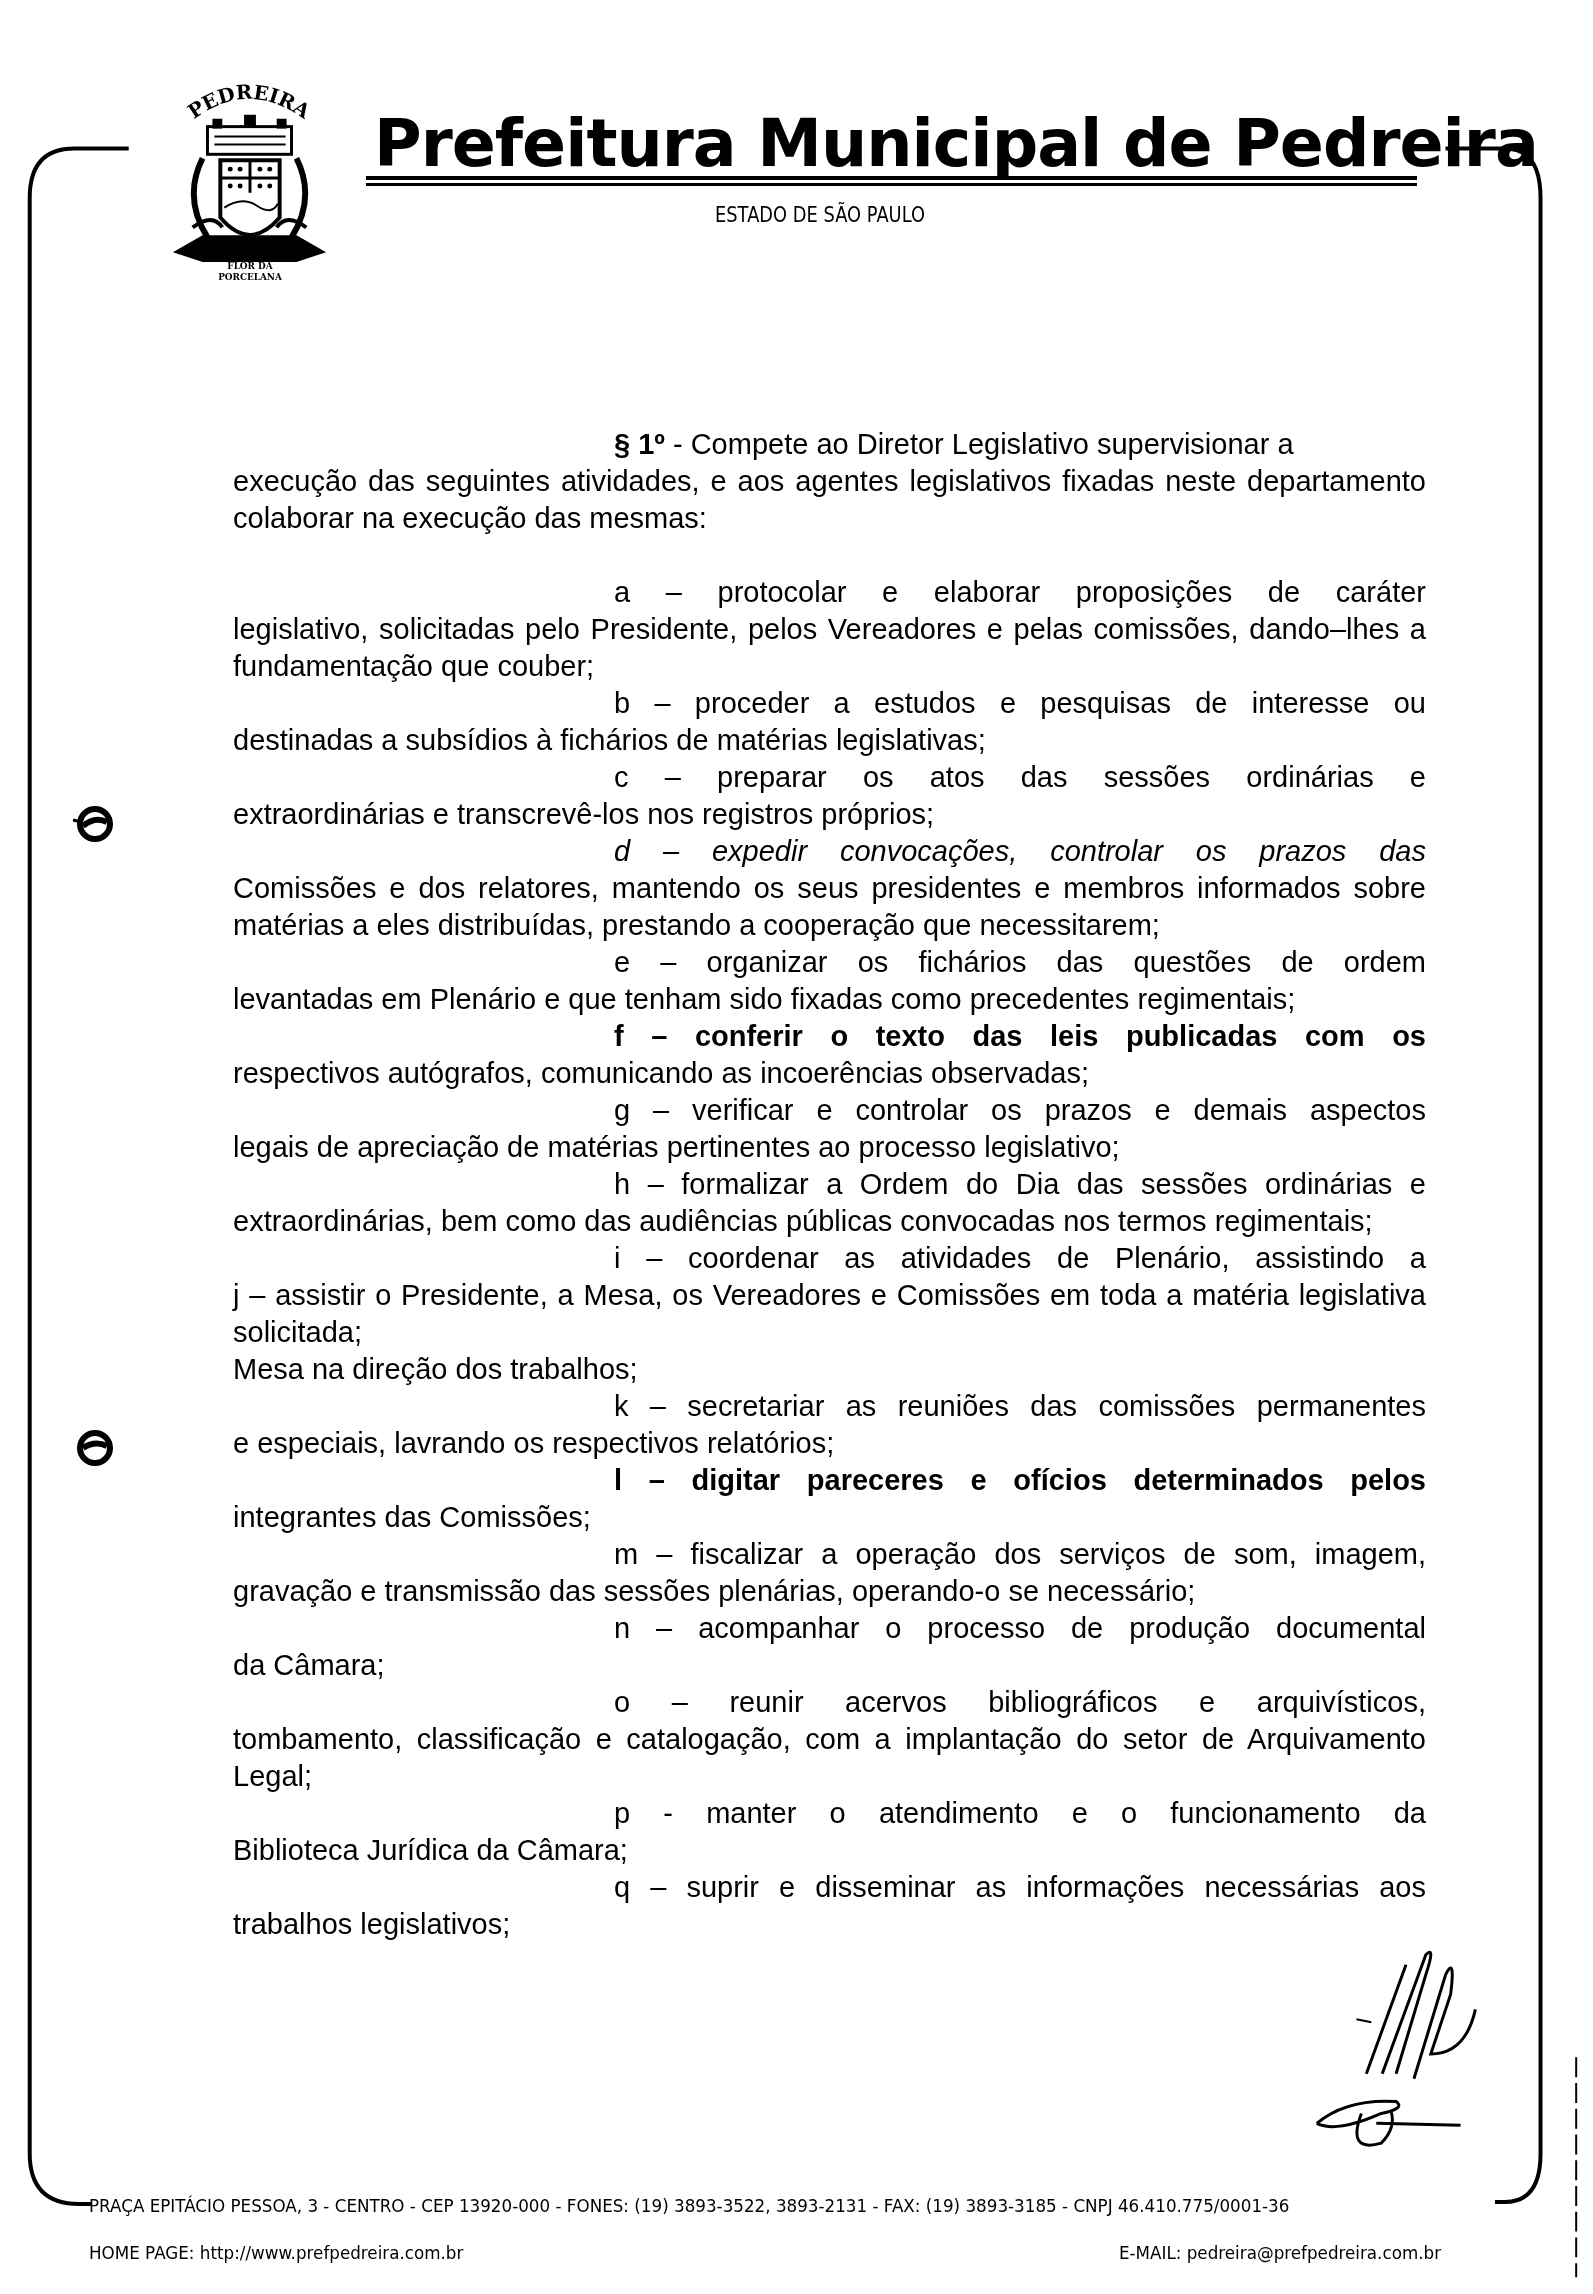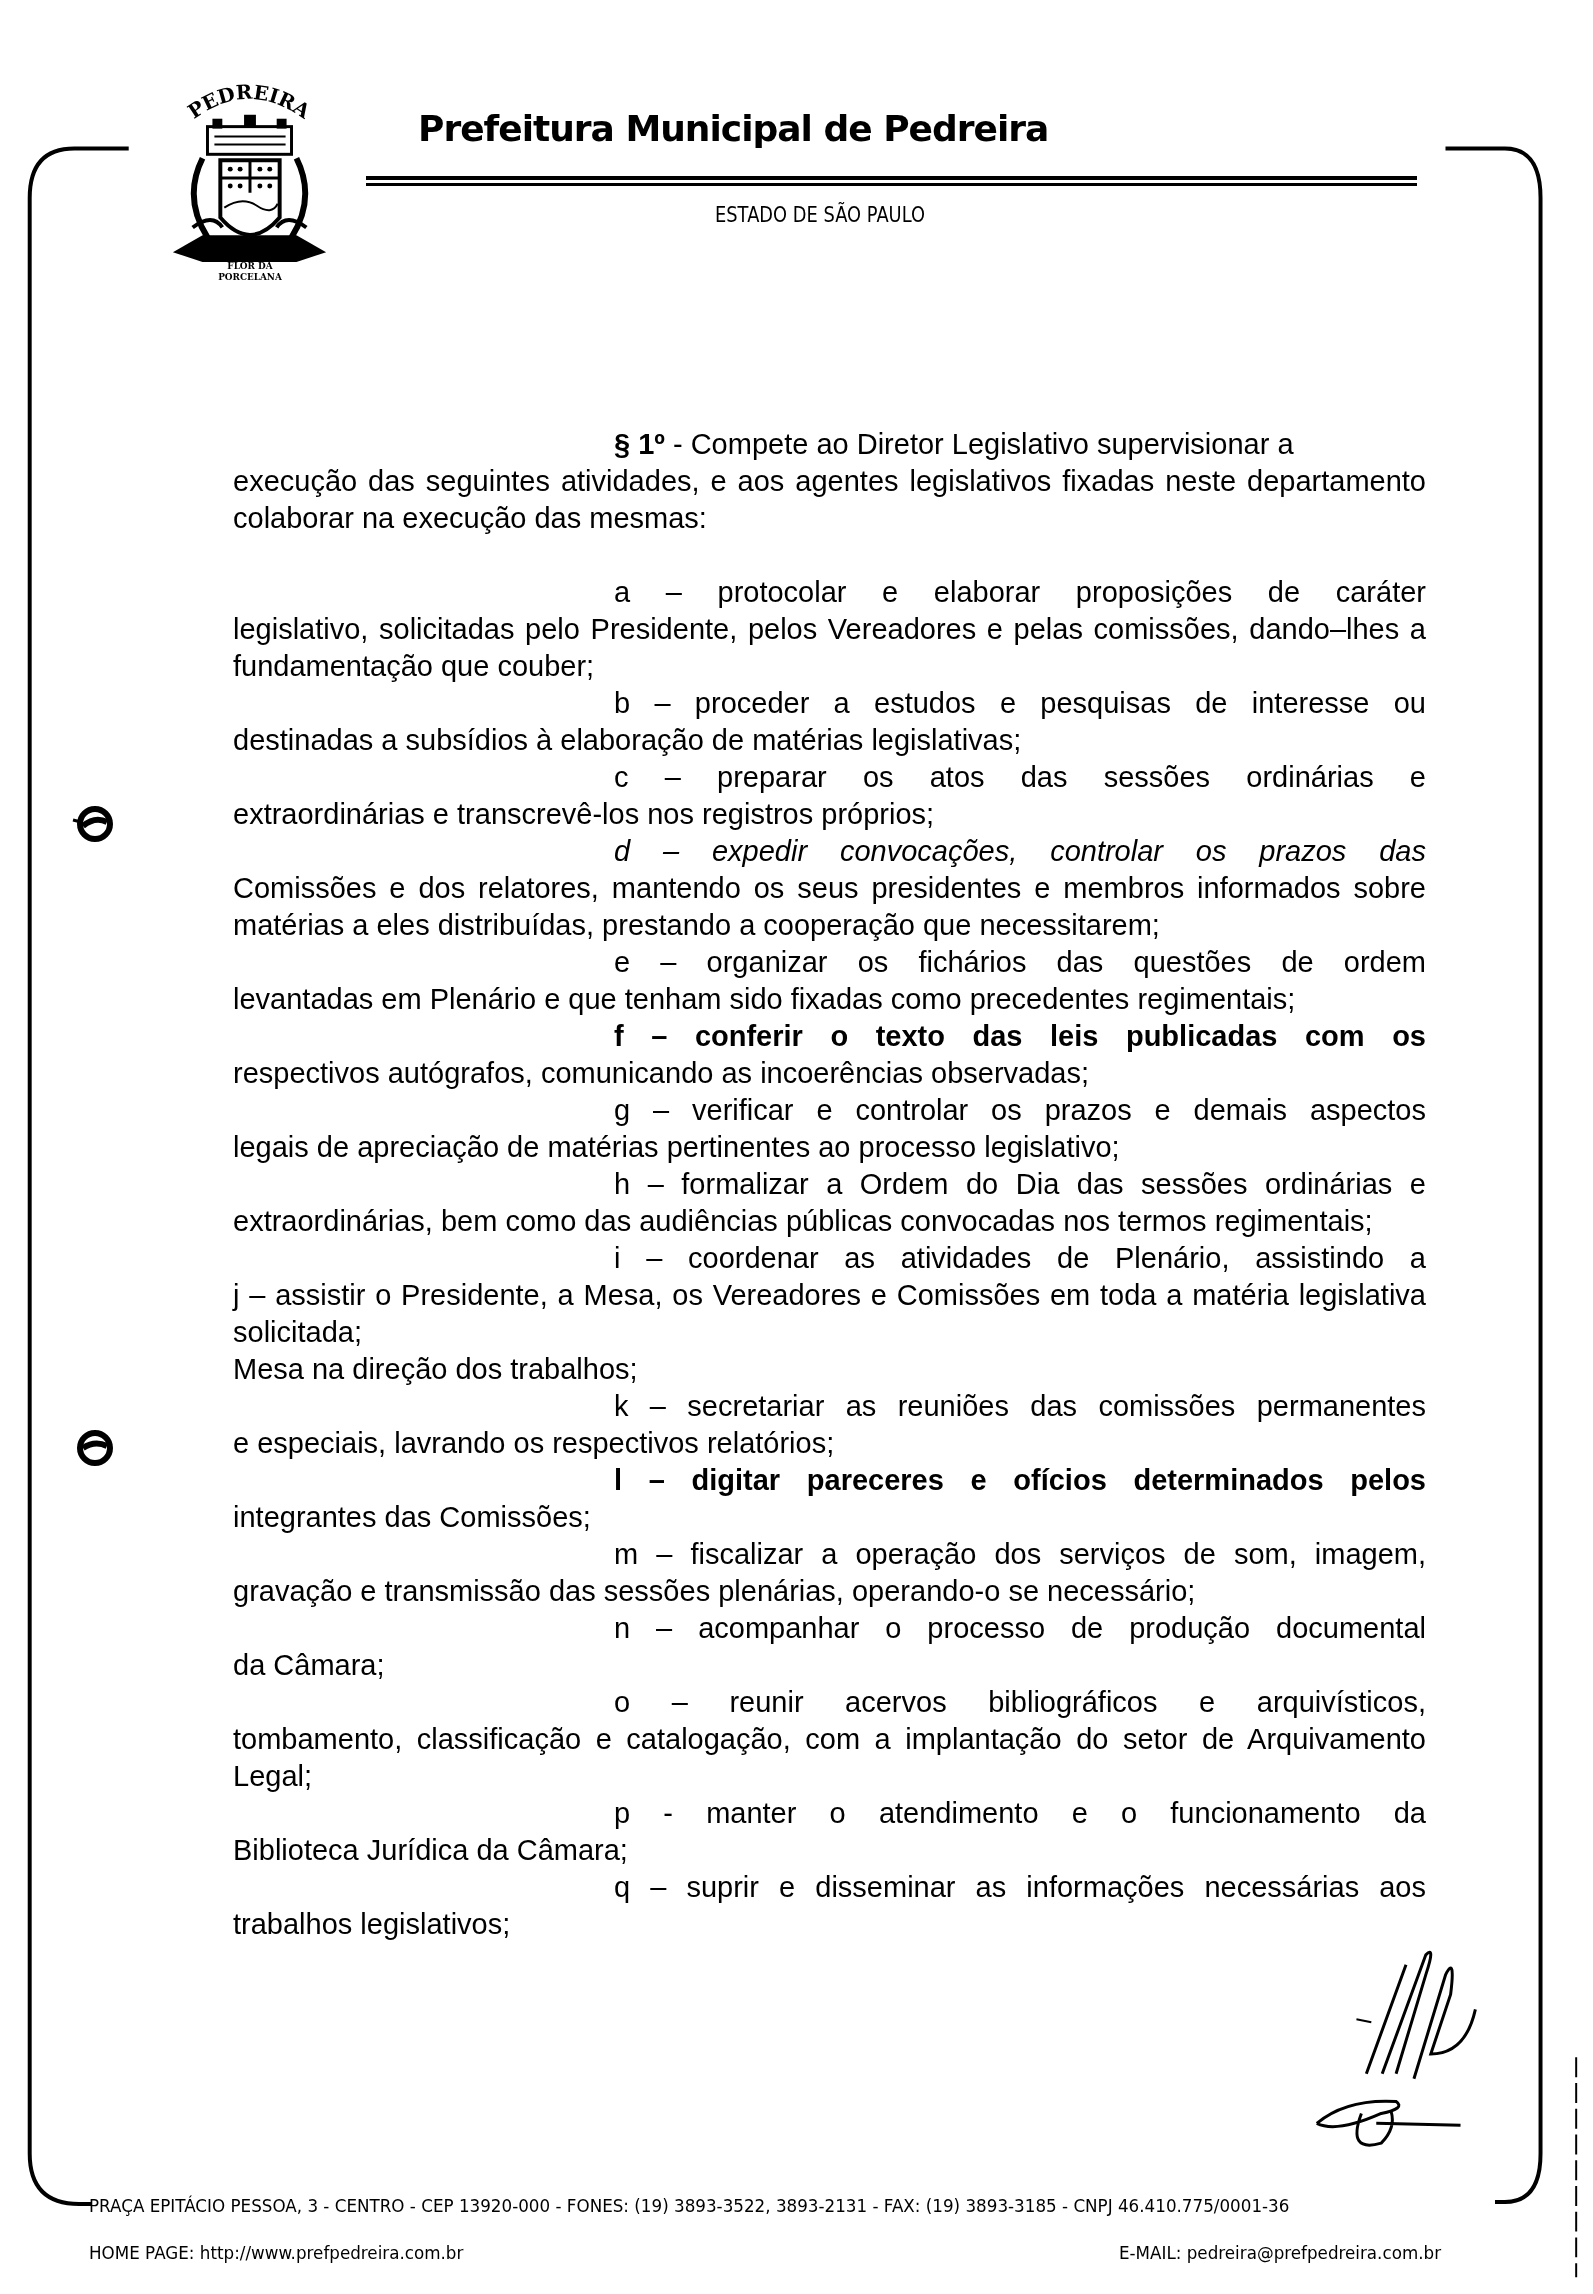--- a/index.html
+++ b/index.html
@@ -1,19 +1,19 @@
 <!DOCTYPE html>
 <html><head>
 <meta charset="utf-8">
 <style>
   html, body { margin: 0; padding: 0; background: #ffffff; }
   body { width: 1594px; height: 2295px; position: relative; overflow: hidden; color: #000; }
   .crest { position: absolute; left: 163px; top: 79px; width: 173px; height: 203px; }
   .title { position: absolute; left: 374px; top: 111px; font-family: "DejaVu Sans", sans-serif;
-    font-weight: bold; font-size: 36px; letter-spacing: -1px; line-height: 1; white-space: nowrap; margin-left: 44px; }
+    font-weight: bold; font-size: 65px; letter-spacing: -1px; line-height: 1; white-space: nowrap; }
   .title-rule { position: absolute; left: 366px; top: 176px; width: 1051px; height: 10px;
     border-top: 4px solid #000; border-bottom: 3px solid #000; box-sizing: border-box; }
   .subtitle { position: absolute; left: 715px; top: 203px; font-family: "DejaVu Sans", sans-serif;
     font-size: 21px; white-space: nowrap; transform: scaleX(0.85); transform-origin: left; }
   .body-text { position: absolute; left: 233px; top: 382px; width: 1193px;
     font-family: "Liberation Sans", sans-serif; font-size: 29px; line-height: 37px;
     text-align: justify; }
   .body-text p { margin: 0; }
   .indent { padding-left: 381px; }
   .gap { height: 37px; }
@@ -82,21 +82,21 @@
 </svg>
 
 <div class="body-text">
   <p class="indent" style="text-align:left;margin-top:44px;"><b>§ 1º</b><span> - Compete ao Diretor Legislativo supervisionar a</span></p>
   <p>execução das seguintes atividades, e aos agentes legislativos fixadas neste departamento colaborar na execução das mesmas:</p>
   <div class="gap"></div>
   <div id="items">
       <p class="indent" style="text-align-last: justify;">a – protocolar e elaborar proposições de caráter</p>
       <p>legislativo, solicitadas pelo Presidente, pelos Vereadores e pelas comissões, dando–lhes a fundamentação que couber;</p>
       <p class="indent" style="text-align-last: justify;">b – proceder a estudos e pesquisas de interesse ou</p>
-      <p>destinadas a subsídios à elaboração de matérias legislativas;</p>
+      <p>destinadas a subsídios à fichários de matérias legislativas;</p>
       <p class="indent" style="text-align-last: justify;">c – preparar os atos das sessões ordinárias e</p>
       <p>extraordinárias e transcrevê-los nos registros próprios;</p>
       <p class="indent" style="text-align-last: justify; font-style: italic;">d – expedir convocações, controlar os prazos das</p>
       <p>Comissões e dos relatores, mantendo os seus presidentes e membros informados sobre matérias a eles distribuídas, prestando a cooperação que necessitarem;</p>
       <p class="indent" style="text-align-last: justify;">e – organizar os fichários das questões de ordem</p>
       <p>levantadas em Plenário e que tenham sido fixadas como precedentes regimentais;</p>
       <p class="indent" style="text-align-last: justify; font-weight: bold;">f – conferir o texto das leis publicadas com os</p>
       <p>respectivos autógrafos, comunicando as incoerências observadas;</p>
       <p class="indent" style="text-align-last: justify;">g – verificar e controlar os prazos e demais aspectos</p>
       <p>legais de apreciação de matérias pertinentes ao processo legislativo;</p>

